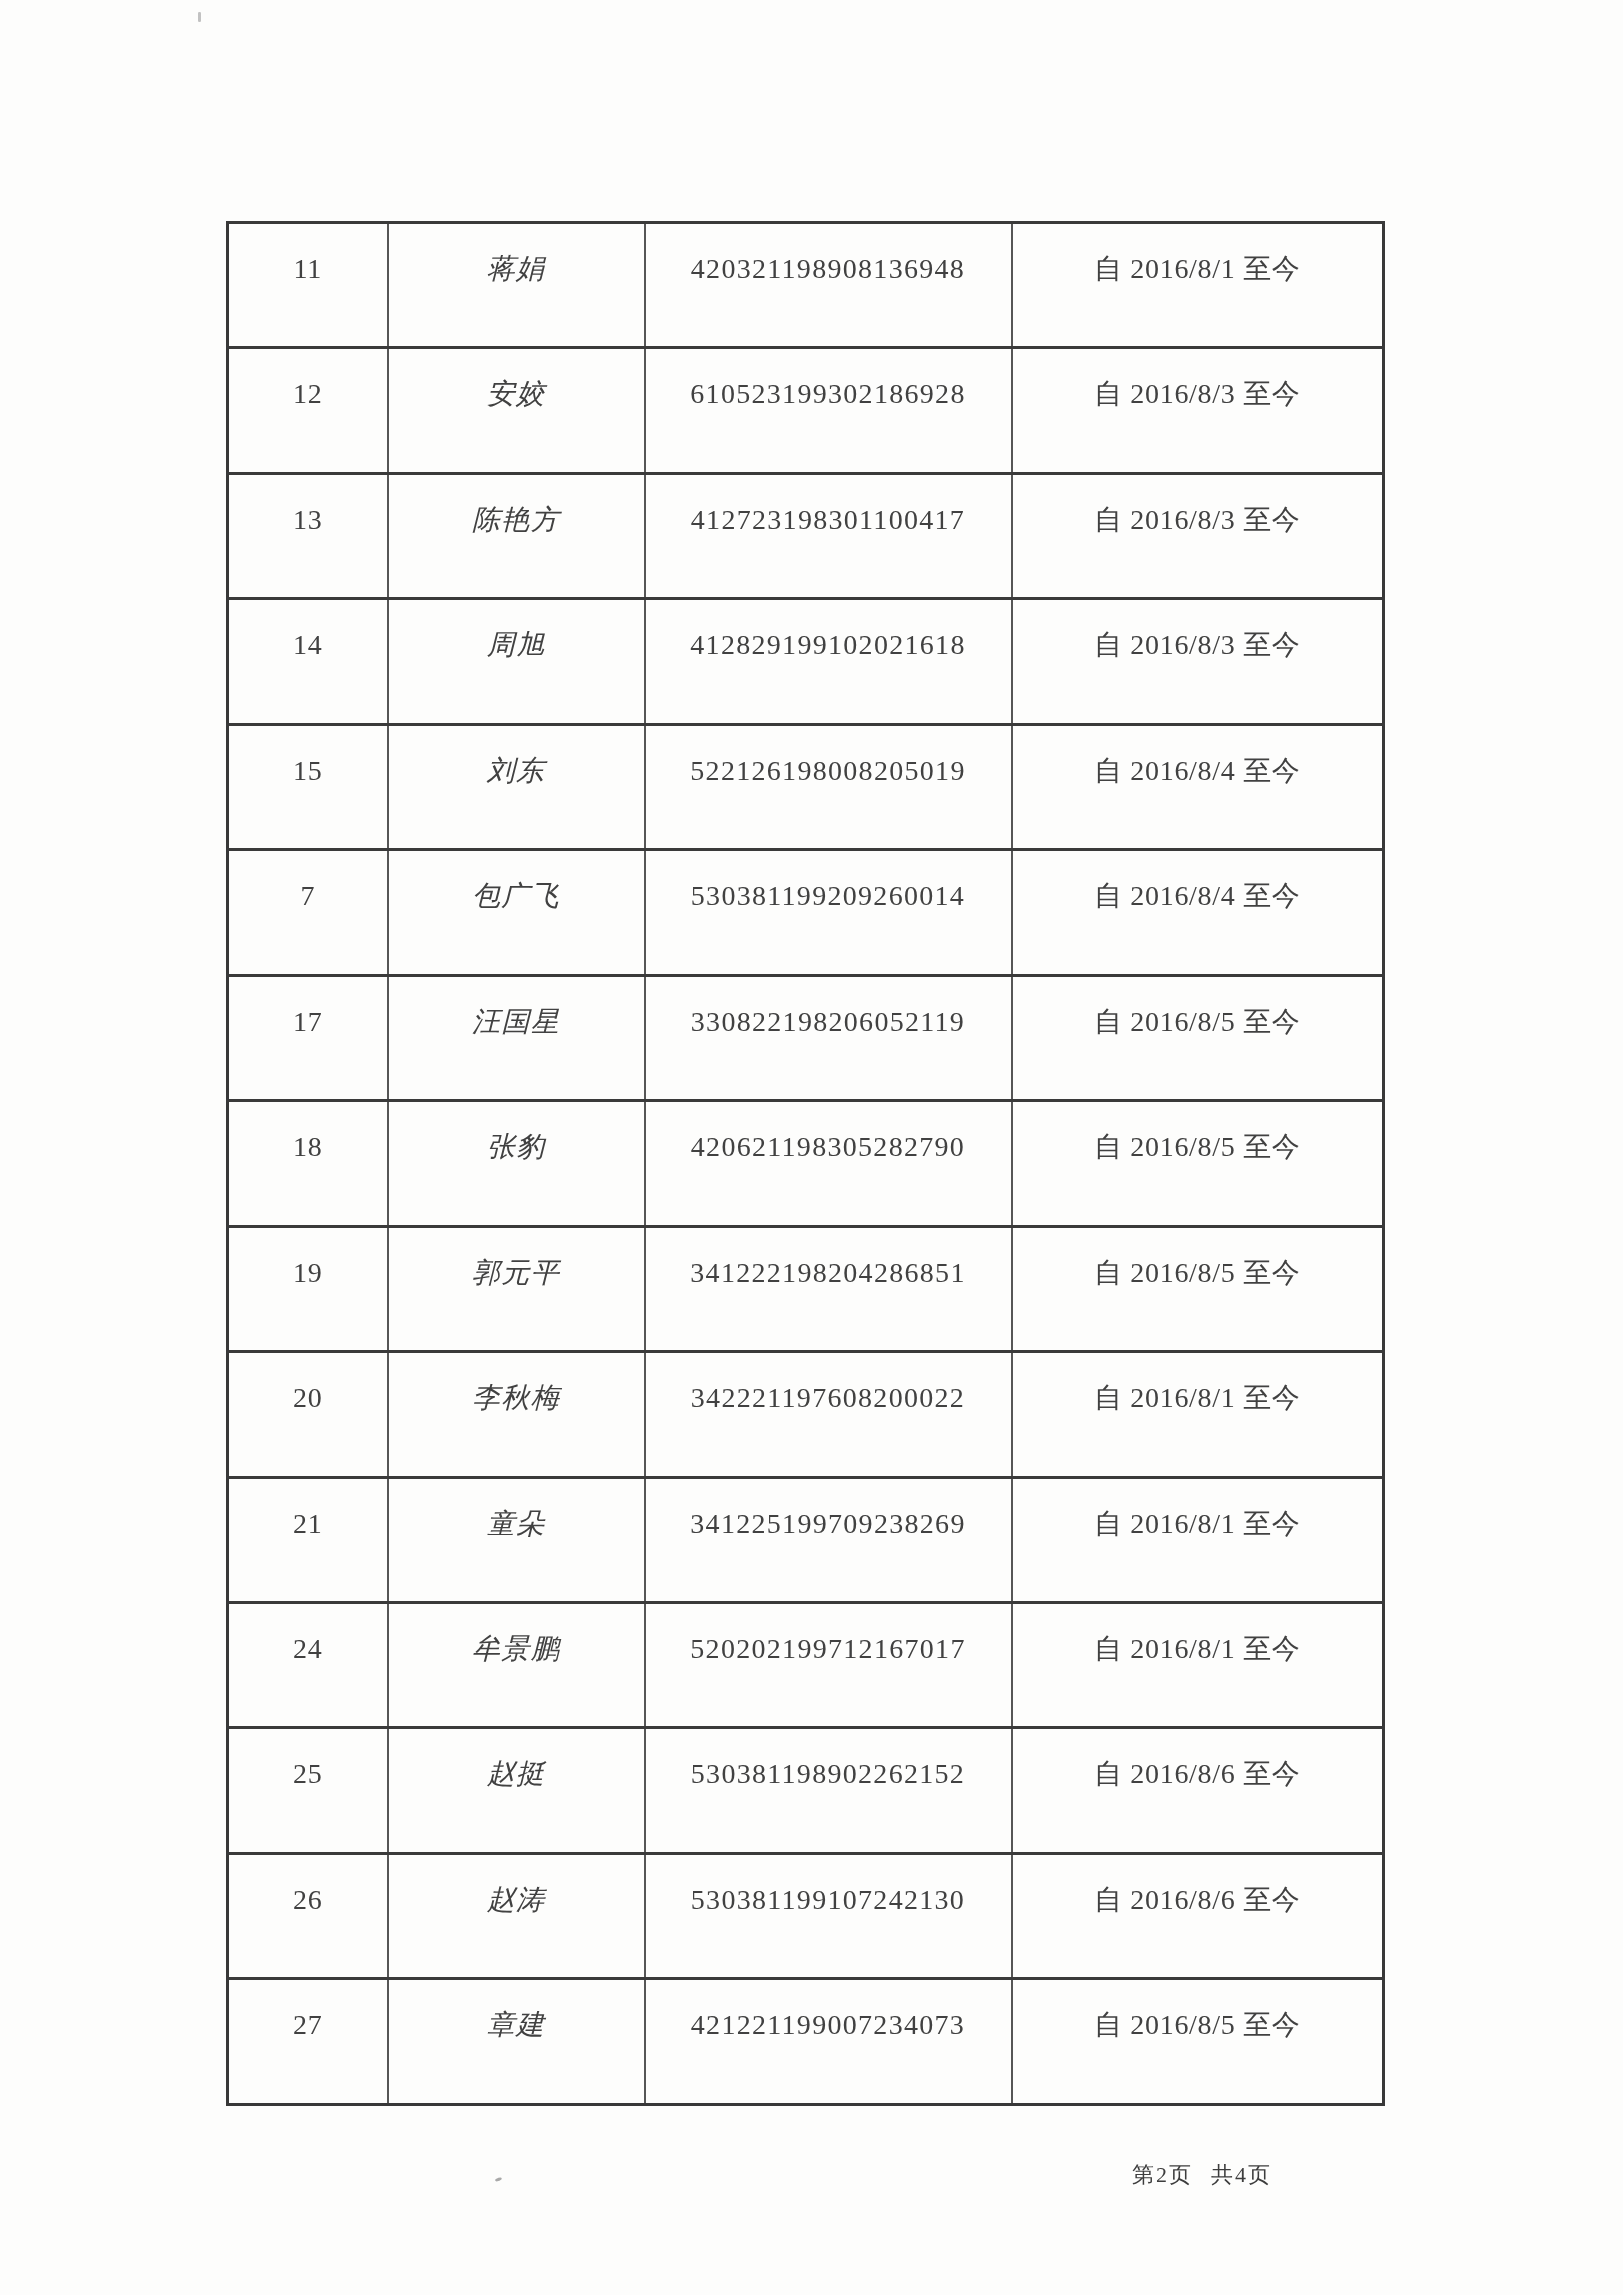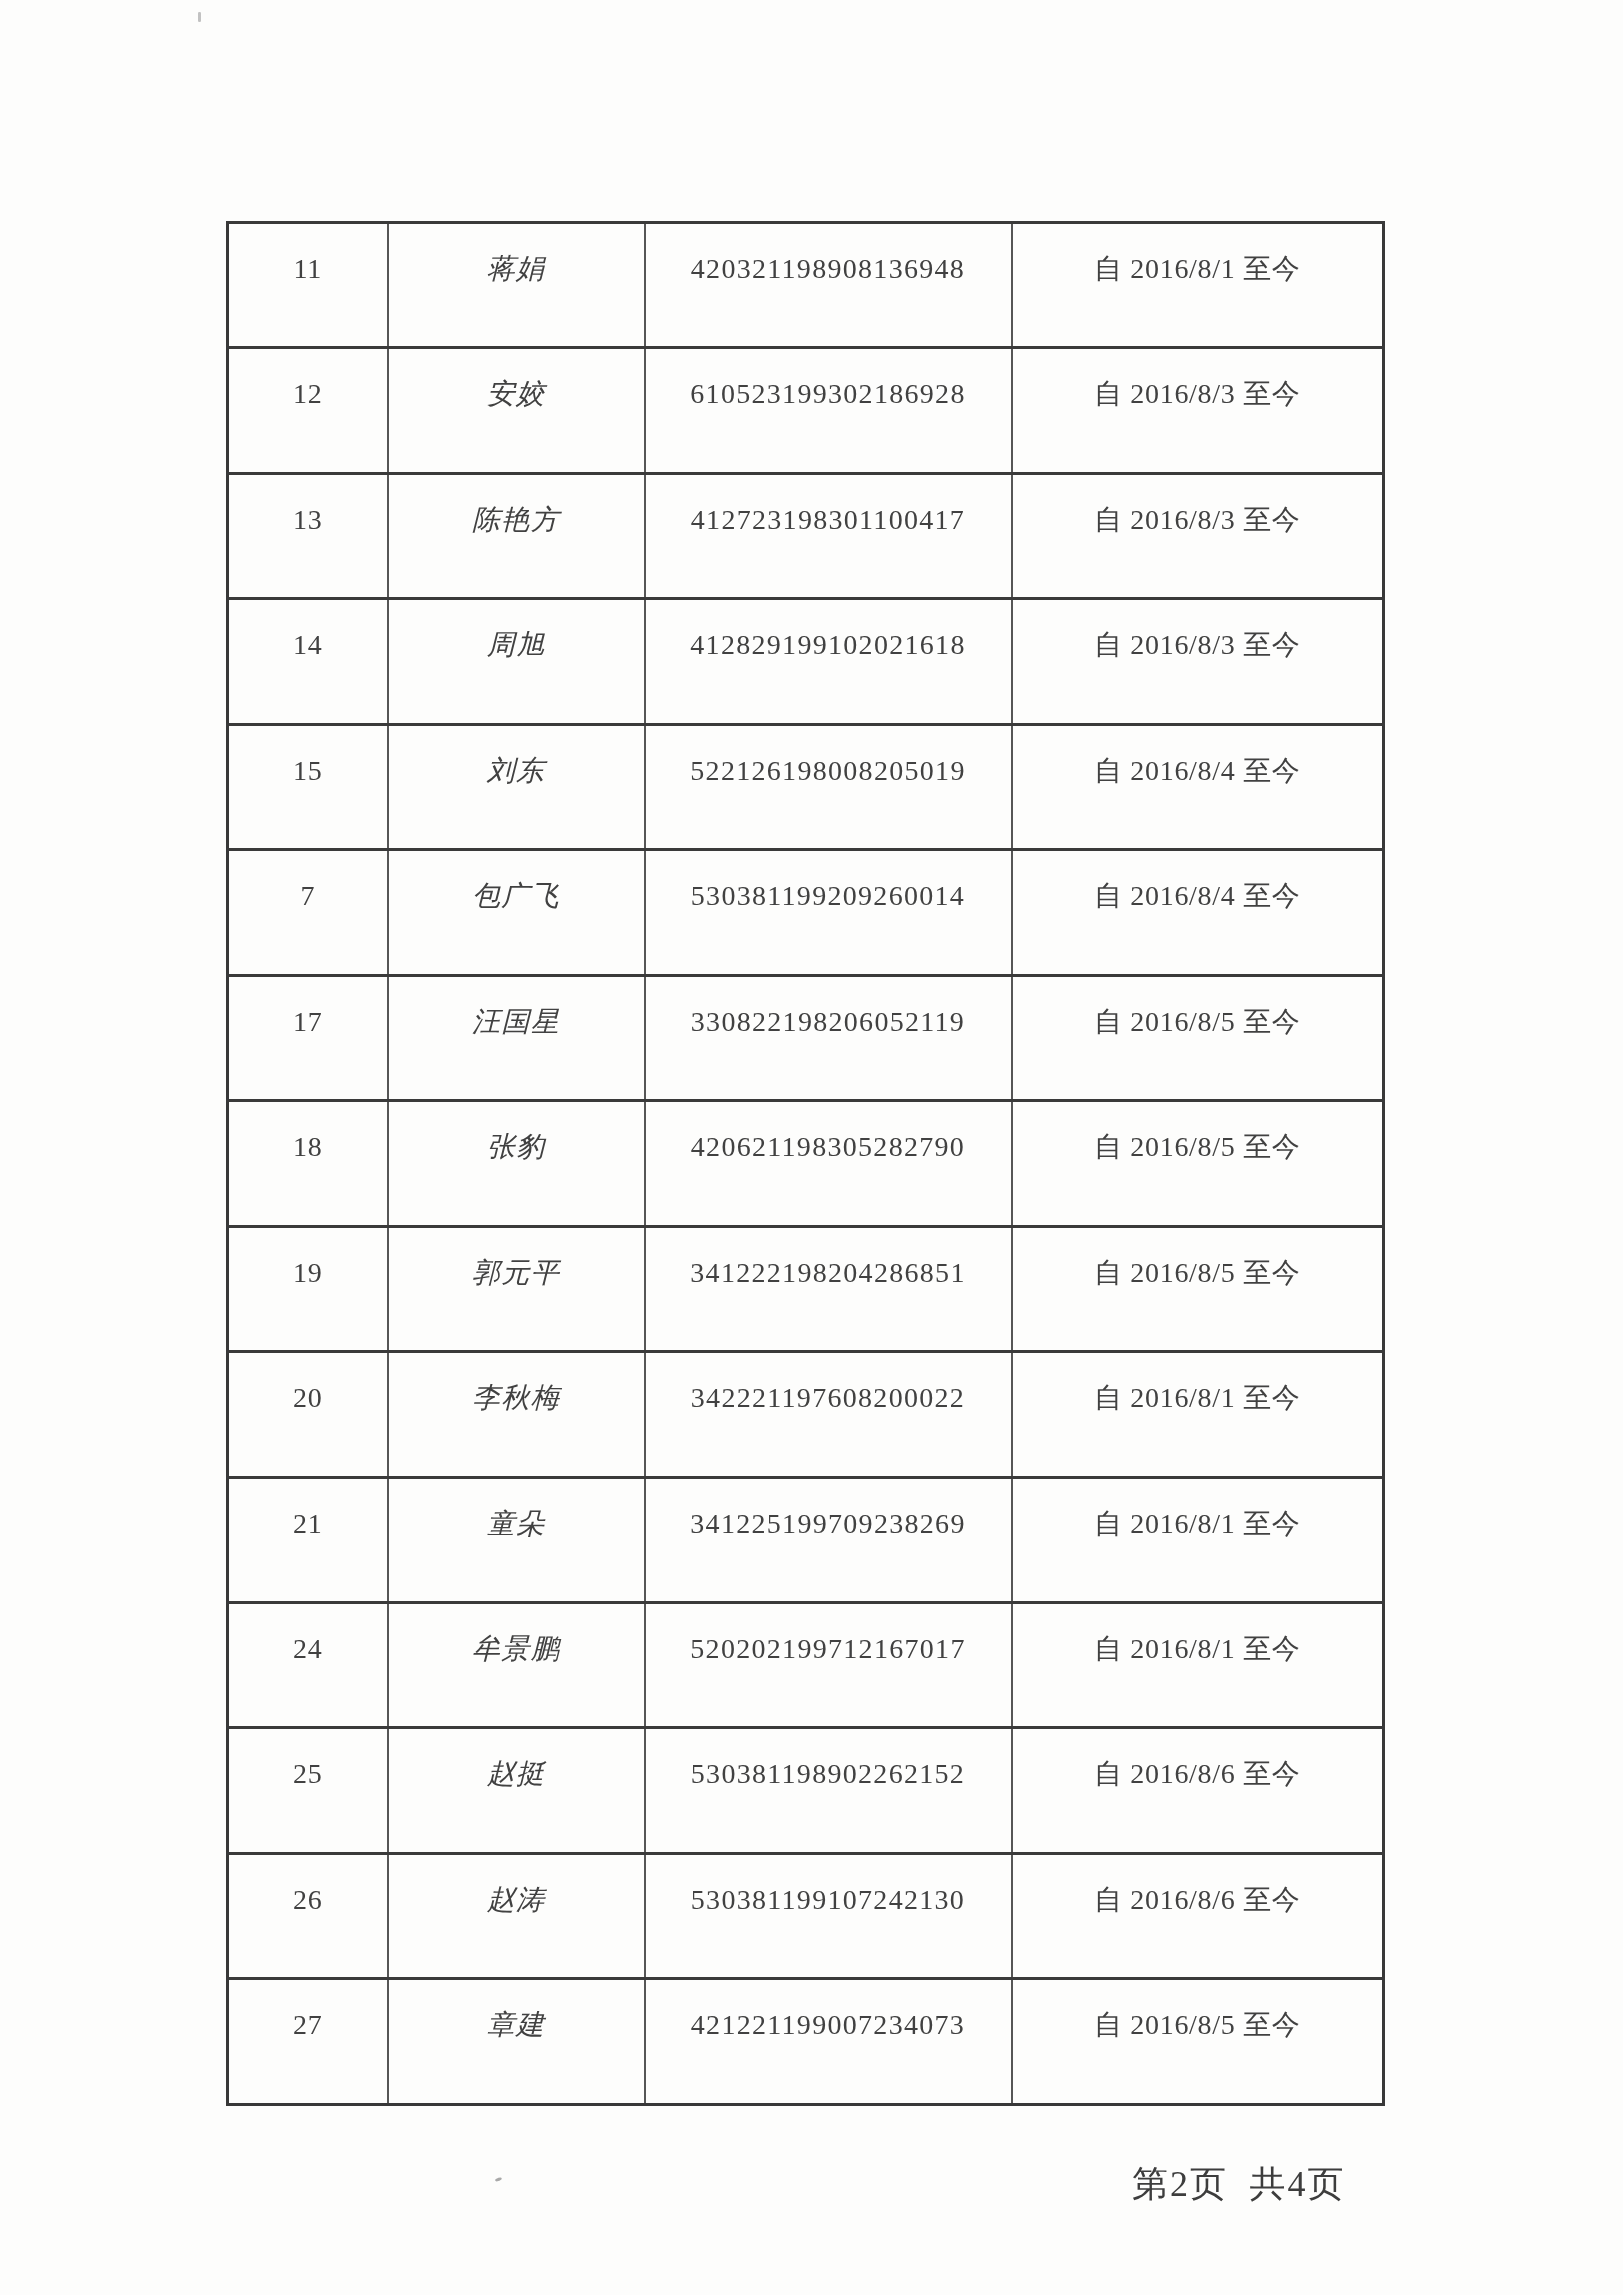--- a/index.html
+++ b/index.html
@@ -48,21 +48,21 @@
   }
   td.c-no { letter-spacing: 0.7px; }
   td.c-name { letter-spacing: 1.3px; font-style: italic; }
   td.c-id { letter-spacing: 1.3px; }
   td.c-period { letter-spacing: 0.7px; }
   
   .footer {
     position: absolute;
     left: 1132px;
     top: 2160px;
-    font-size: 36px;
+    font-size: 22px;
     letter-spacing: 2px;
     word-spacing: 10.5px;
     color: #3d3d3d;
     white-space: nowrap;
   }
   
   .speck-top {
     position: absolute;
     left: 198px;
     top: 11.8px;

